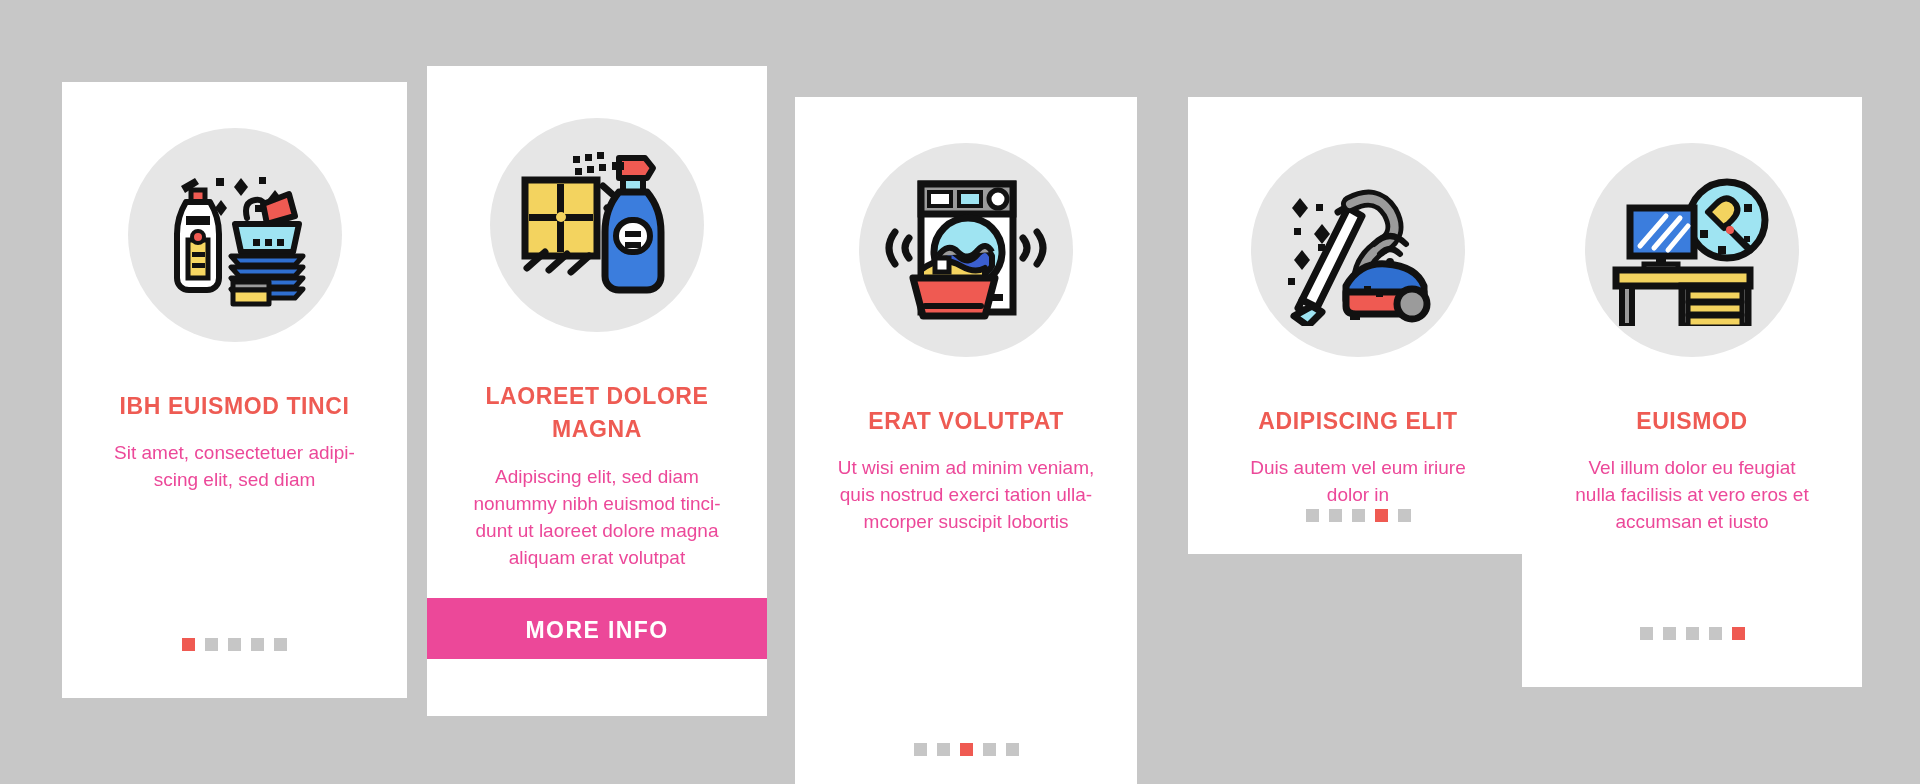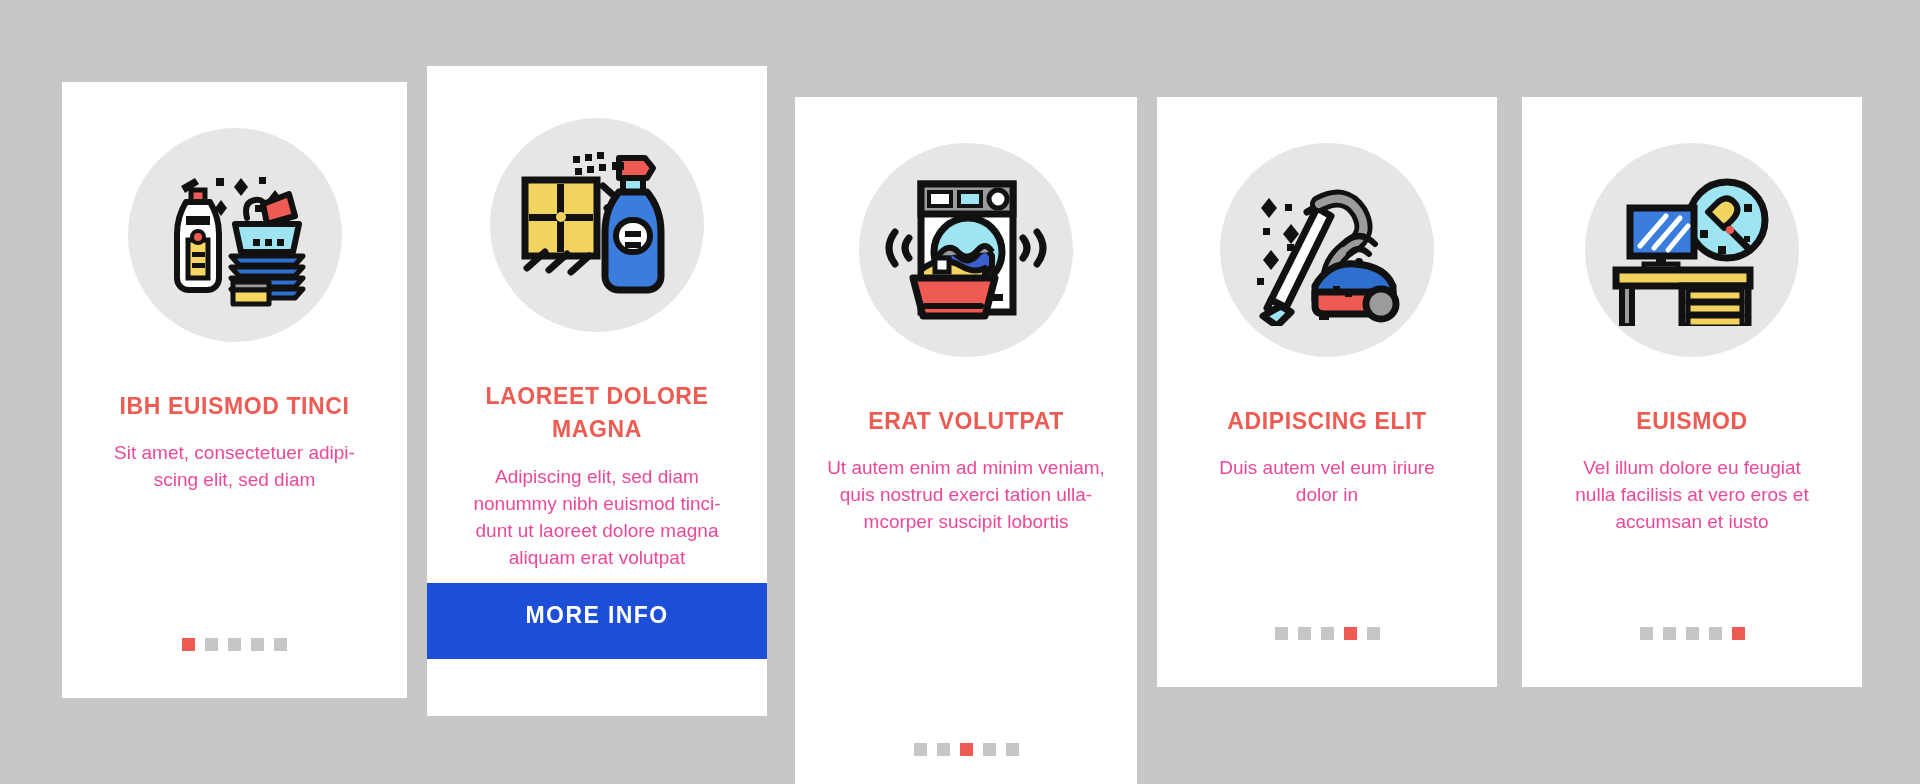--- a/index.html
+++ b/index.html
@@ -26,21 +26,21 @@
     box-sizing: border-box;
     display: flex;
     flex-direction: column;
     align-items: center;
   }
 
   
   .card-1 { left: 62px;   top: 82px;  width: 345px; height: 616px; }
   .card-2 { left: 427px;  top: 66px;  width: 340px; height: 650px; }
   .card-3 { left: 795px;  top: 97px;  width: 342px; height: 706px; }
-  .card-4 { left: 1157px; top: 97px;  width: 340px; height: 590px; }
+  .card-4 { left: 1188px; top: 97px;  width: 340px; height: 457px; }
   .card-5 { left: 1522px; top: 97px;  width: 340px; height: 590px; }
 
   .icon-wrap {
     width: 100%;
     display: flex;
     justify-content: center;
     align-items: center;
   }
   .card-1 .icon-wrap { margin-top: 46px; }
   .card-2 .icon-wrap { margin-top: 52px; }
@@ -96,27 +96,27 @@
   }
   .dot {
     width: 13px;
     height: 13px;
     background: #c6c6c6;
   }
   .dot.active { background: #ef5a52; }
 
   .more-info-btn {
     width: 100%;
-    background: #1d4ed8;
+    background: #ec4899;
     color: #ffffff;
     font-weight: bold;
     font-size: 23px;
     letter-spacing: 1.4px;
     text-align: center;
-    padding: 19px 0 30px 0;
+    padding: 19px 0 15px 0;
     border: none;
     box-sizing: border-box;
     font-family: "Liberation Sans", sans-serif;
     cursor: pointer;
     margin-bottom: 57px;
   }
 </style>
 </head>
 <body>
 
@@ -268,21 +268,21 @@
 
             <path d="M36 96 q20 -16 40 -4 q14 8 24 2 v10 h-64 z" fill="#f3d35f" stroke="#111" stroke-width="6" stroke-linejoin="round"></path>
             <path d="M28 104 h82 l-10 38 h-62 z" fill="#ef5a52" stroke="#111" stroke-width="7" stroke-linejoin="round"></path>
             <line x1="40" y1="132" x2="96" y2="132" stroke="#111" stroke-width="6" stroke-linecap="round"></line>
             <rect x="50" y="84" width="14" height="14" fill="#ffffff" stroke="#111" stroke-width="5"></rect>
           </svg>
         </span>
       </div>
     </div>
     <h2 class="card-title">ERAT VOLUTPAT</h2>
-    <p class="card-body">Ut autem enim ad minim veniam,
+    <p class="card-body">Ut wisi enim ad minim veniam,
 quis nostrud exerci tation ulla-
 mcorper suscipit lobortis</p>
     <div class="spacer"></div>
     <div class="dots">
       <span class="dot"></span>
       <span class="dot"></span>
       <span class="dot active"></span>
       <span class="dot"></span>
       <span class="dot"></span>
     </div>
@@ -378,21 +378,21 @@
 
             <rect x="72" y="112" width="66" height="40" fill="#ffffff" stroke="#111" stroke-width="7"></rect>
             <rect x="78" y="116" width="54" height="11" fill="#f3d35f" stroke="#111" stroke-width="5"></rect>
             <rect x="78" y="129" width="54" height="11" fill="#f3d35f" stroke="#111" stroke-width="5"></rect>
             <rect x="78" y="142" width="54" height="11" fill="#f3d35f" stroke="#111" stroke-width="5"></rect>
           </svg>
         </span>
       </div>
     </div>
     <h2 class="card-title">EUISMOD</h2>
-    <p class="card-body">Vel illum dolore eu feugiat
+    <p class="card-body">Vel illum dolor eu feugiat
 nulla facilisis at vero eros et
 accumsan et iusto</p>
     <div class="spacer"></div>
     <div class="dots">
       <span class="dot"></span>
       <span class="dot"></span>
       <span class="dot"></span>
       <span class="dot"></span>
       <span class="dot active"></span>
     </div>

